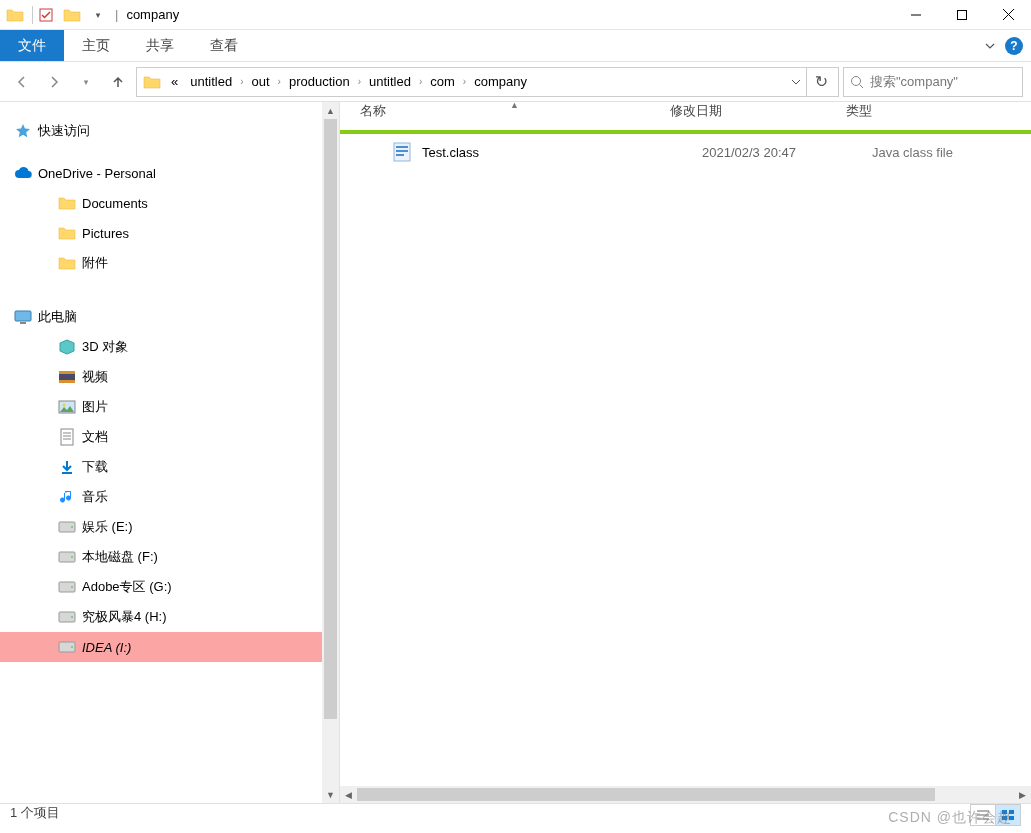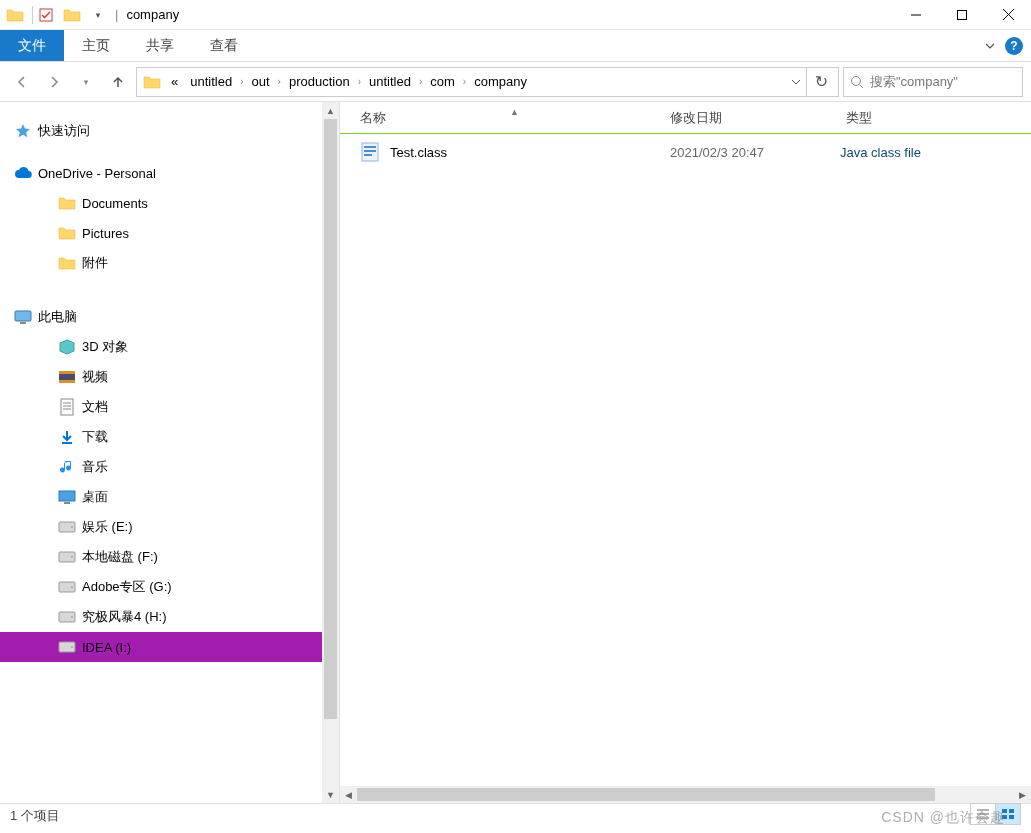--- a/index.html
+++ b/index.html
@@ -37,53 +37,53 @@
 .addr-box .ab-refresh { width: 30px; height: 100%; display: flex; align-items: center; justify-content: center; border-left: 1px solid #ccc; color: #555; font-size: 16px; }
 .search-box { width: 180px; height: 30px; border: 1px solid #ccc; display: flex; align-items: center; padding: 0 6px; color: #777; }
 .search-box .s-icon { margin-right: 6px; color: #888; }
 
 
 .main { display: flex; height: calc(100% - 30px - 32px - 40px - 30px); }
 .sidebar-wrap { width: 340px; display: flex; border-right: 1px solid #e1e1e1; }
 .sidebar { flex: 1; overflow: hidden; padding-top: 14px; }
 .sb-item { height: 30px; display: flex; align-items: center; padding-left: 14px; gap: 6px; white-space: nowrap; }
 .sb-item.child { padding-left: 58px; }
-.sb-item.selected { background: #a21caf; }
+.sb-item.selected { background: #fca5a5; font-style: italic; }
 .sb-item .sb-icon { width: 18px; height: 18px; display: flex; align-items: center; justify-content: center; }
 .sb-gap { height: 12px; }
 .sb-scroll { width: 17px; background: #f0f0f0; display: flex; flex-direction: column; }
 .sb-scroll .track { flex: 1; position: relative; }
 .sb-scroll .thumb { position: absolute; left: 2px; right: 2px; top: 0; height: 90%; background: #cdcdcd; }
 .sb-scroll .arr { height: 17px; display: flex; align-items: center; justify-content: center; color: #666; font-size: 9px; }
 
 .content { flex: 1; display: flex; flex-direction: column; }
-.col-headers { height: 32px; display: flex; align-items: center; border-bottom: 1px solid #84cc16; color: #444; font-size: 13px; }
+.col-headers { height: 32px; display: flex; border-bottom: 4px solid #84cc16; color: #444; font-size: 13px; }
 .col-name { width: 330px; padding-left: 20px; position: relative; }
 .col-name .sort { position: absolute; left: 170px; top: -2px; color: #777; font-size: 9px; }
 .col-date { width: 170px; }
 .col-type { flex: 1; padding-left: 6px; }
 .file-list { flex: 1; overflow: hidden; }
-.file-row { height: 36px; display: flex; align-items: center; }
+.file-row { height: 36px; display: flex; align-items: center; margin-left: 32px; }
 .file-row .f-icon { width: 20px; height: 20px; margin-left: 20px; margin-right: 10px; }
 .file-row .f-name { width: 280px; }
 .file-row .f-date { width: 170px; color: #666; }
-.file-row .f-type { color: #0c4a6e; }
+.file-row .f-type { color: #737373; }
 .h-scroll { height: 17px; background: #f0f0f0; display: flex; align-items: center; }
 .h-scroll .arr { width: 17px; text-align: center; color: #666; font-size: 9px; }
 .h-scroll .track { flex: 1; height: 100%; position: relative; }
 .h-scroll .thumb { position: absolute; top: 2px; bottom: 2px; left: 0; width: 88%; background: #cdcdcd; }
 
 
-.status-bar { height: 30px; border-top: 1px solid #e1e1e1; display: flex; align-items: flex-end; padding: 8px 10px; color: #444; }
+.status-bar { height: 30px; border-top: 1px solid #e1e1e1; display: flex; align-items: flex-start; padding: 0 10px; color: #444; }
 .status-bar .spacer { flex: 1; }
 .status-bar .view-btn { width: 26px; height: 22px; border: 1px solid #ccc; margin-left: -1px; display: flex; align-items: center; justify-content: center; font-size: 11px; }
 .status-bar .view-btn.active { background: #cce8ff; }
 
 
-.watermark { position: absolute; right: 26px; bottom: 6px; color: rgba(120,120,120,0.6); font-size: 14px; letter-spacing: 1px; pointer-events: none; margin-left: 44px; }
+.watermark { position: absolute; right: 19px; bottom: 6px; color: rgba(120,120,120,0.6); font-size: 14px; letter-spacing: 1px; pointer-events: none; margin-left: 44px; }
 
 
 svg { display: block; }
 .folder-svg { fill: #ffd76b; stroke: #e6b13a; stroke-width: 0.5; }
 </style>
 </head>
 <body>
 
 <div class="title-bar">
   <span class="folder-icon-small">
@@ -265,20 +265,30 @@
               <svg width="18" height="14" viewBox="0 0 18 14">
                 <rect x="1" y="1" width="16" height="12" fill="#4a4a6a"></rect>
                 <rect x="1" y="1" width="16" height="3" fill="#d89030"></rect>
                 <rect x="1" y="10" width="16" height="3" fill="#d89030"></rect>
               </svg>
             </span>
             <span>视频</span>
           </div>
           <div class="sb-item child">
             <span class="sb-icon">
+              <svg width="18" height="14" viewBox="0 0 18 14">
+                <rect x="1" y="1" width="16" height="12" fill="#cde6f7" stroke="#888"></rect>
+                <circle cx="6" cy="5" r="1.5" fill="#f7c948"></circle>
+                <path d="M2 12l4-5 3 3 3-4 4 6z" fill="#5fa463"></path>
+              </svg>
+            </span>
+            <span>图片</span>
+          </div>
+          <div class="sb-item child">
+            <span class="sb-icon">
               <svg width="16" height="18" viewBox="0 0 16 18">
                 <rect x="2" y="1" width="12" height="16" fill="#fff" stroke="#888"></rect>
                 <line x1="4" y1="5" x2="12" y2="5" stroke="#888"></line>
                 <line x1="4" y1="8" x2="12" y2="8" stroke="#888"></line>
                 <line x1="4" y1="11" x2="12" y2="11" stroke="#888"></line>
               </svg>
             </span>
             <span>文档</span>
           </div>
           <div class="sb-item child">
@@ -290,29 +300,20 @@
             </span>
             <span>下载</span>
           </div>
           <div class="sb-item child">
             <span class="sb-icon">
               <svg width="14" height="16" viewBox="0 0 14 16">
                 <path d="M5 2v9a2.5 2.5 0 11-1-2V4l7-2v7a2.5 2.5 0 11-1-2V2z" fill="#1e90ff"></path>
               </svg>
             </span>
             <span>音乐</span>
-          </div>
-          <div class="sb-item child">
-            <span class="sb-icon">
-              <svg width="18" height="14" viewBox="0 0 18 14">
-                <rect x="1" y="1" width="16" height="10" fill="#4aa3df" stroke="#2b7bbf"></rect>
-                <rect x="6" y="12" width="6" height="2" fill="#888"></rect>
-              </svg>
-            </span>
-            <span>桌面</span>
           </div>
           <div class="sb-item child">
             <span class="sb-icon">
               <svg width="18" height="12" viewBox="0 0 18 12">
                 <rect x="1" y="1" width="16" height="10" rx="1" fill="#d7d7d7" stroke="#999"></rect>
                 <circle cx="14" cy="6" r="1" fill="#6c6"></circle>
               </svg>
             </span>
             <span>娱乐 (E:)</span>
           </div>

